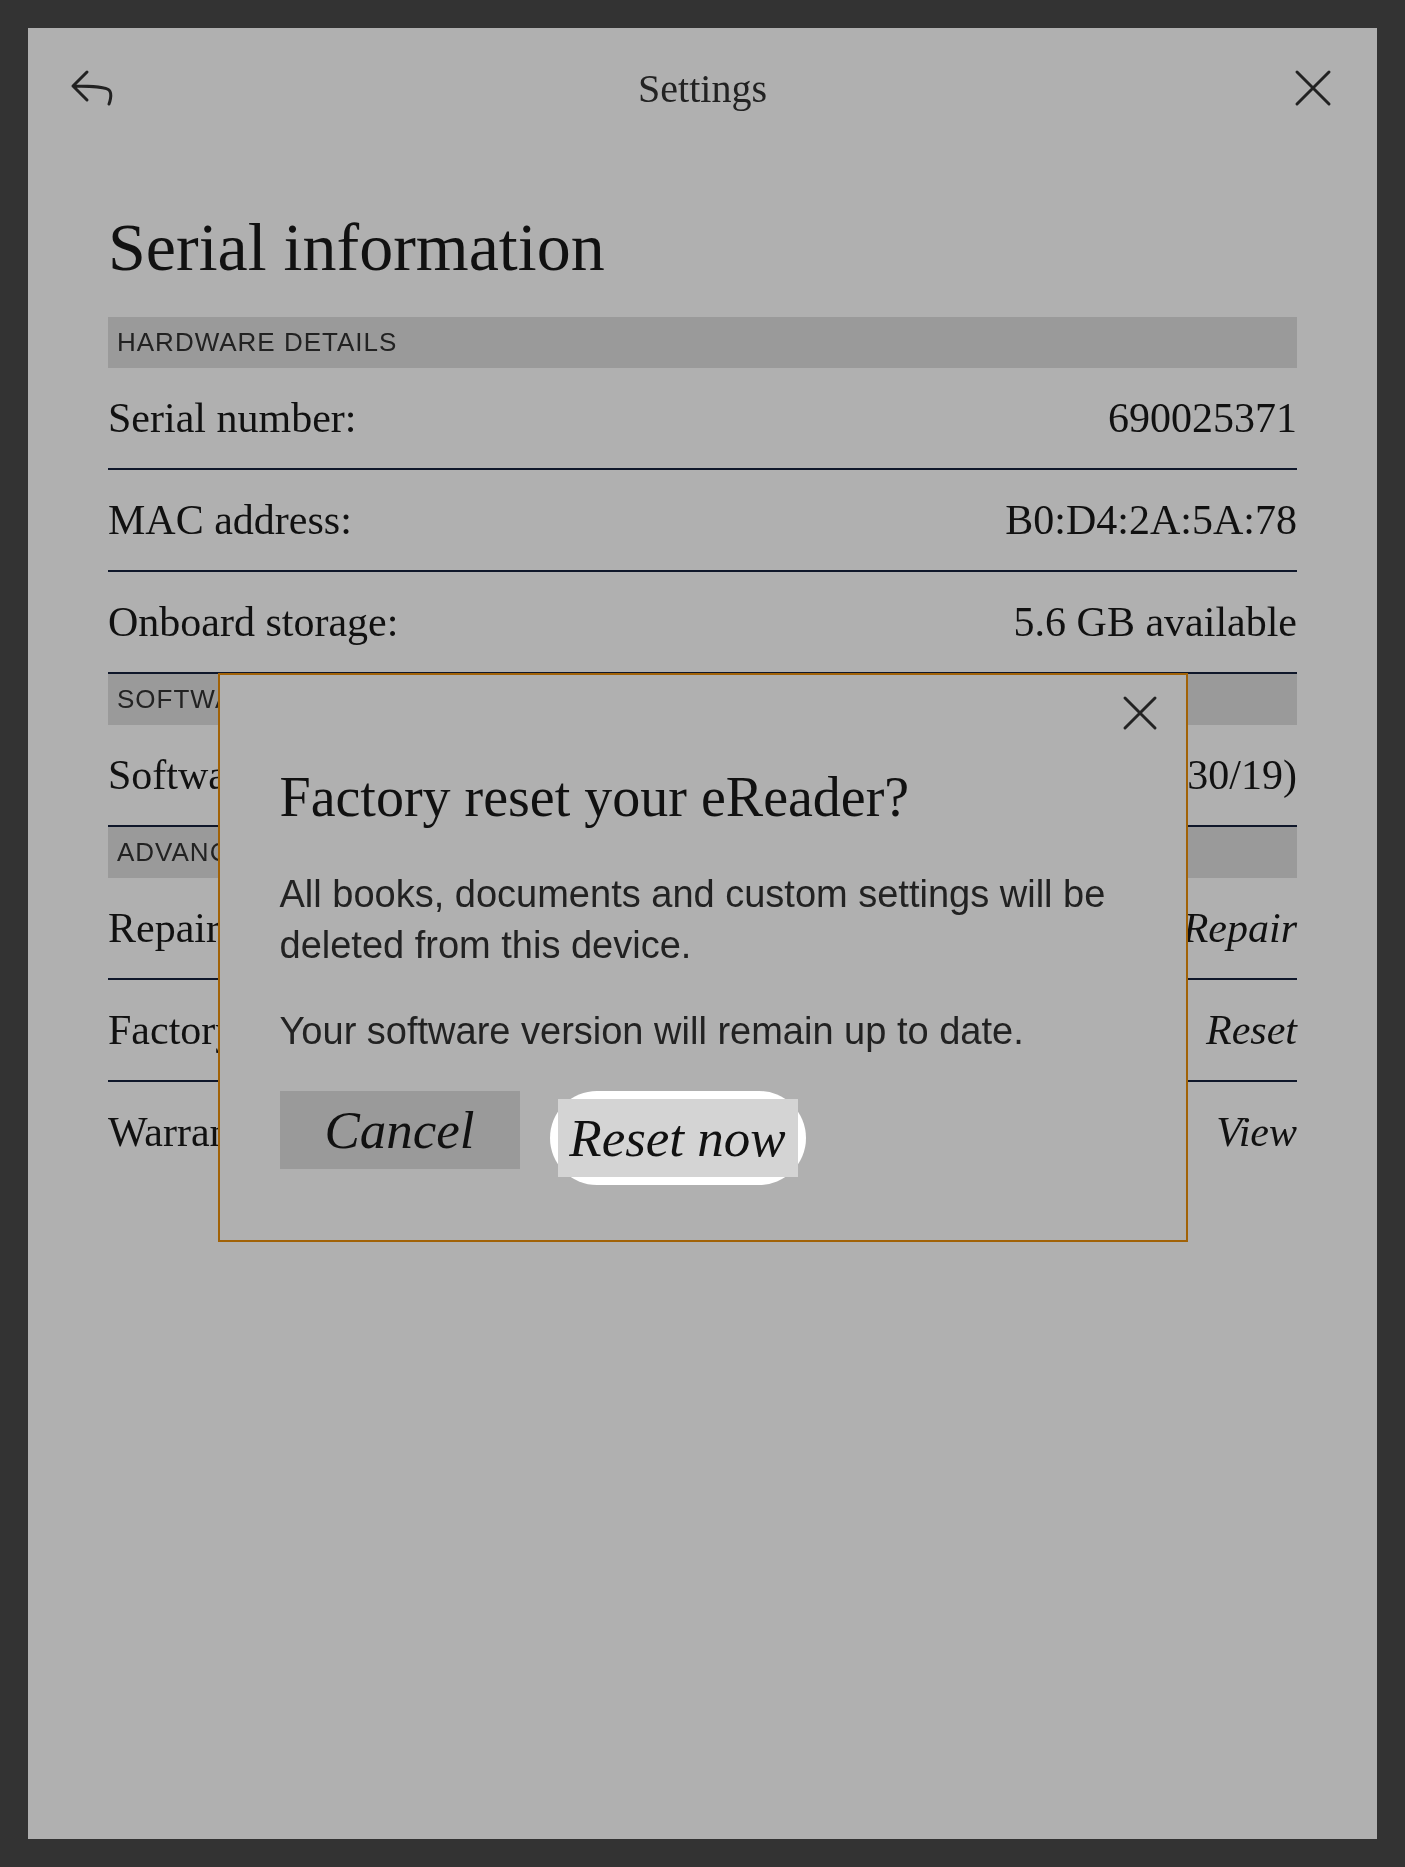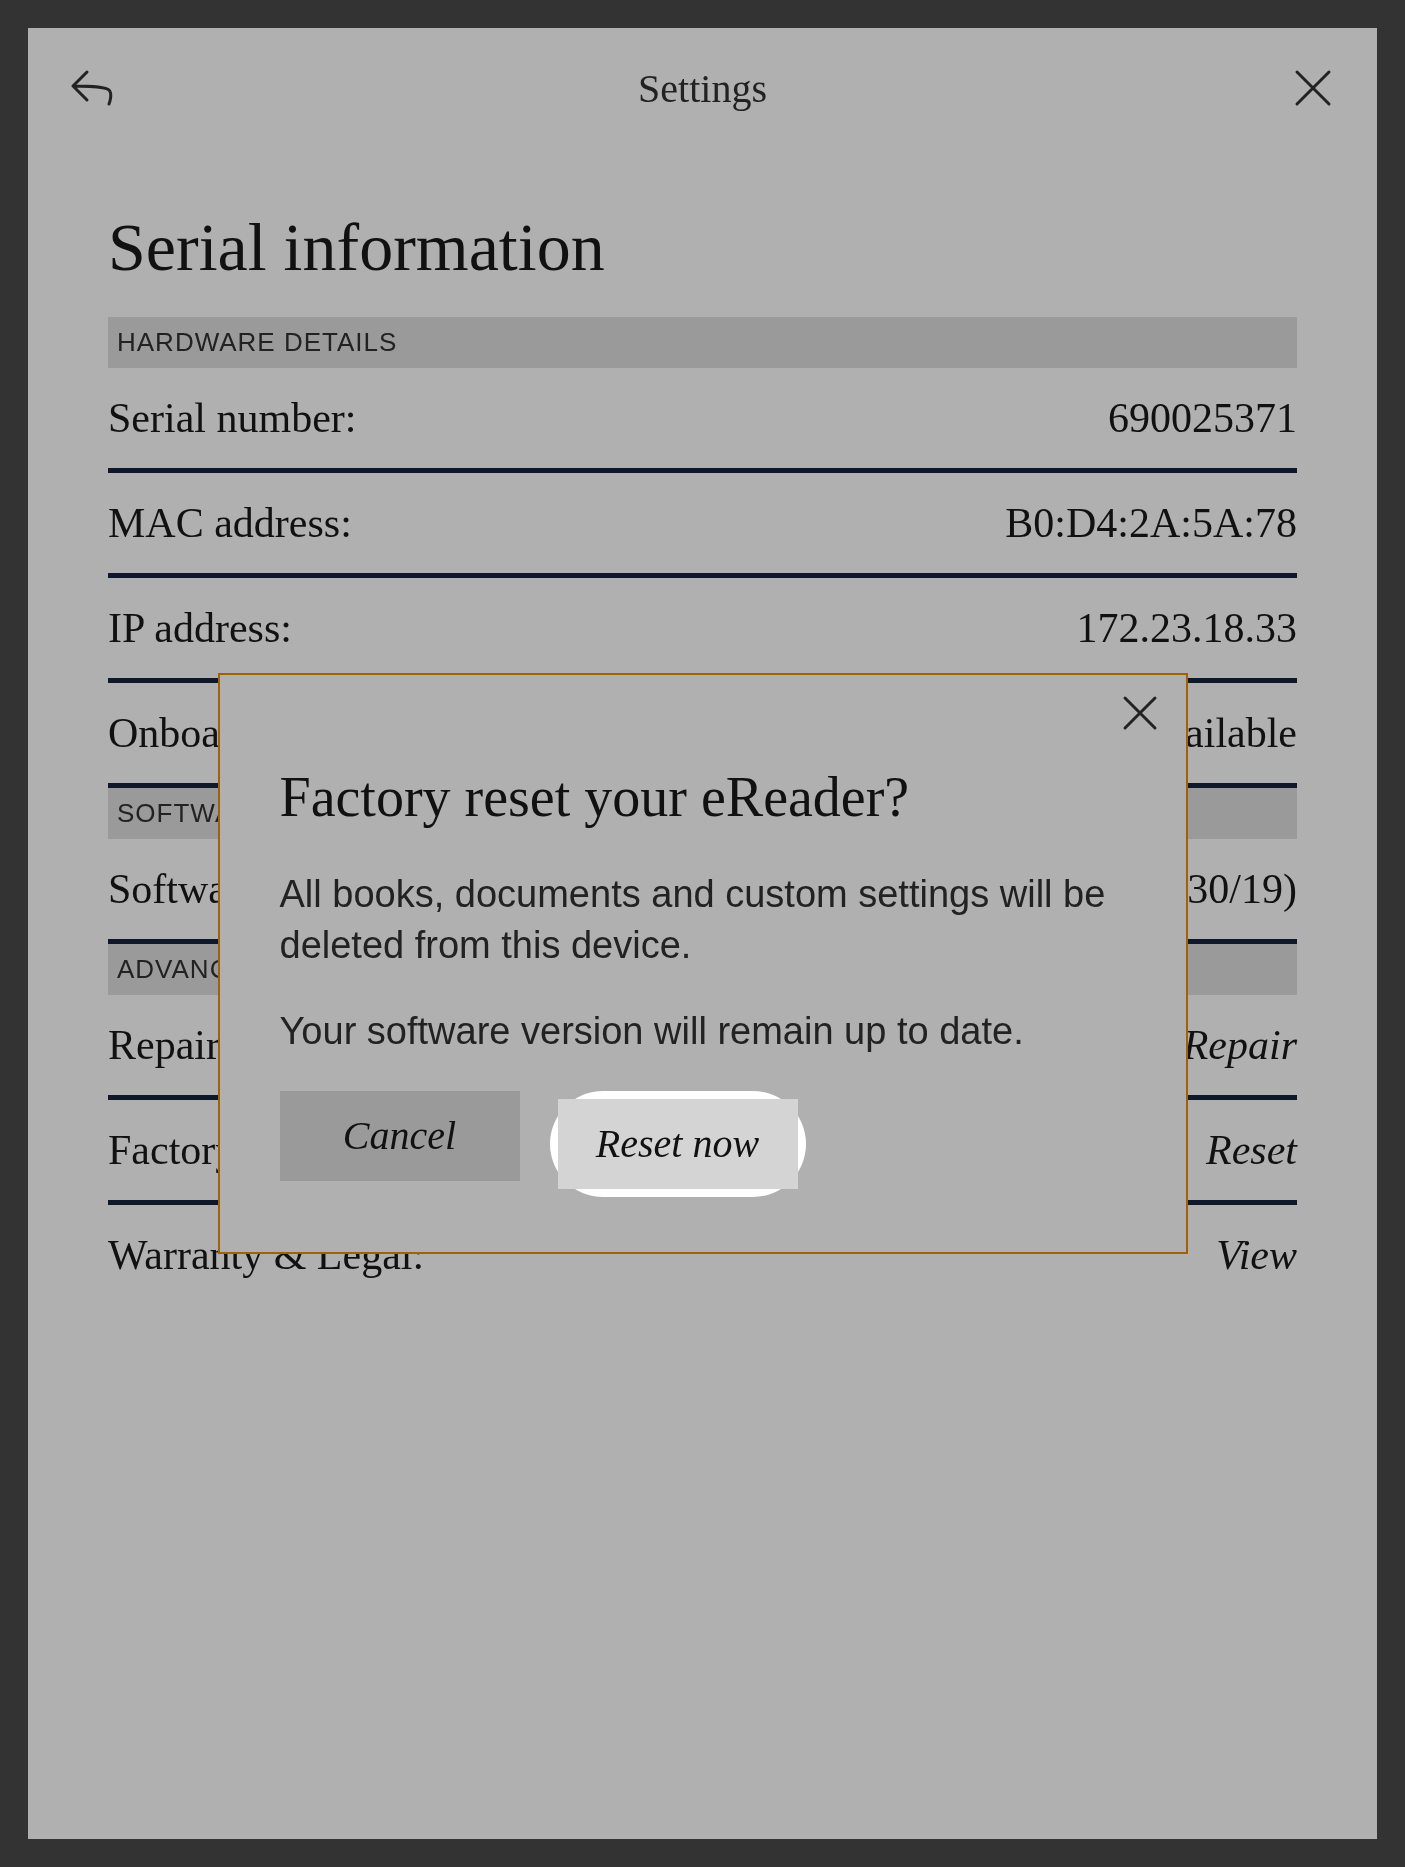--- a/index.html
+++ b/index.html
@@ -67,21 +67,21 @@
     font-size: 26px;
     color: #222;
     letter-spacing: 1px;
     padding: 10px 9px;
   }
   .row {
     display: flex;
     justify-content: space-between;
     align-items: center;
     padding: 26px 0;
-    border-bottom: 5px solid #0f172a;
+    border-bottom: 2px solid #0f172a;
     font-size: 42px;
     color: #111;
   }
   .row .label {
     font-weight: normal;
   }
   .row .value {
     font-weight: normal;
   }
   .row .action {
@@ -123,24 +123,24 @@
     margin: 0 0 34px 0;
   }
   .dialog-buttons {
     display: flex;
     gap: 30px;
     margin-top: 8px;
   }
   .btn {
     font-family: Georgia, 'Times New Roman', serif;
     font-style: italic;
-    font-size: 40px;
+    font-size: 53px;
     border: none;
     cursor: pointer;
-    height: 90px;
+    height: 78px;
   }
   .btn-cancel {
     background: #9a9a9a;
     color: #111;
     width: 240px;
   }
   .reset-hl {
     background: #fff;
     border-radius: 56px;
     padding: 8px;
@@ -179,24 +179,20 @@
 
     <div class="row">
       <span class="label">Serial number:</span>
       <span class="value">690025371</span>
     </div>
     <div class="row">
       <span class="label">MAC address:</span>
       <span class="value">B0:D4:2A:5A:78</span>
     </div>
     <div class="row">
-      <span class="label">IP address:</span>
-      <span class="value">172.23.18.33</span>
-    </div>
-    <div class="row">
       <span class="label">Onboard storage:</span>
       <span class="value">5.6 GB available</span>
     </div>
 
     <div class="section-header">SOFTWARE DETAILS</div>
 
     <div class="row">
       <span class="label">Software version:</span>
       <span class="value">4.18.13737 (10/30/19)</span>
     </div>

